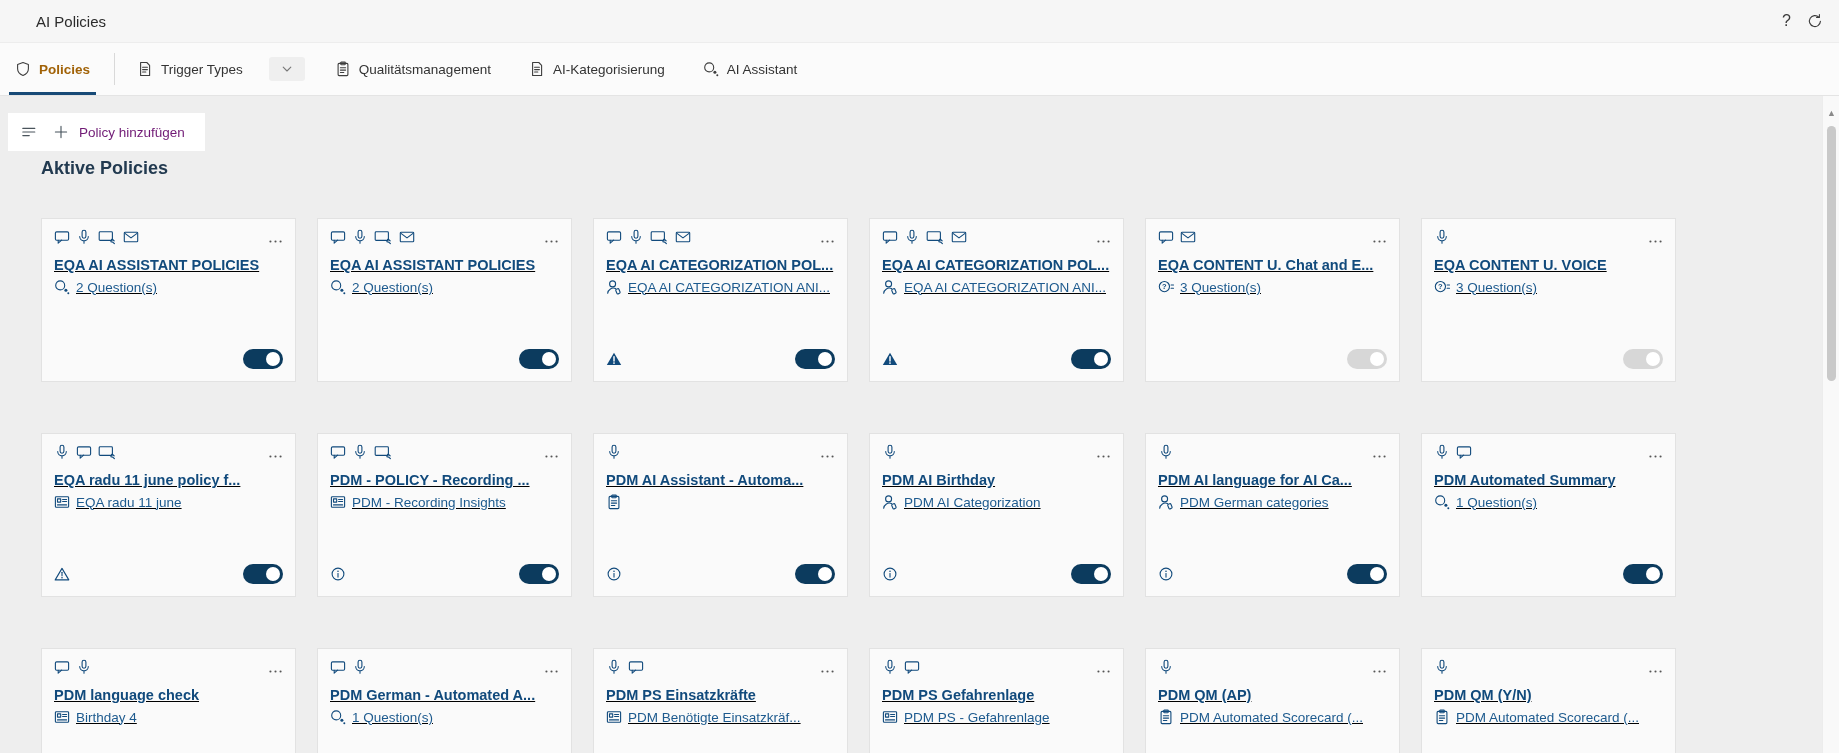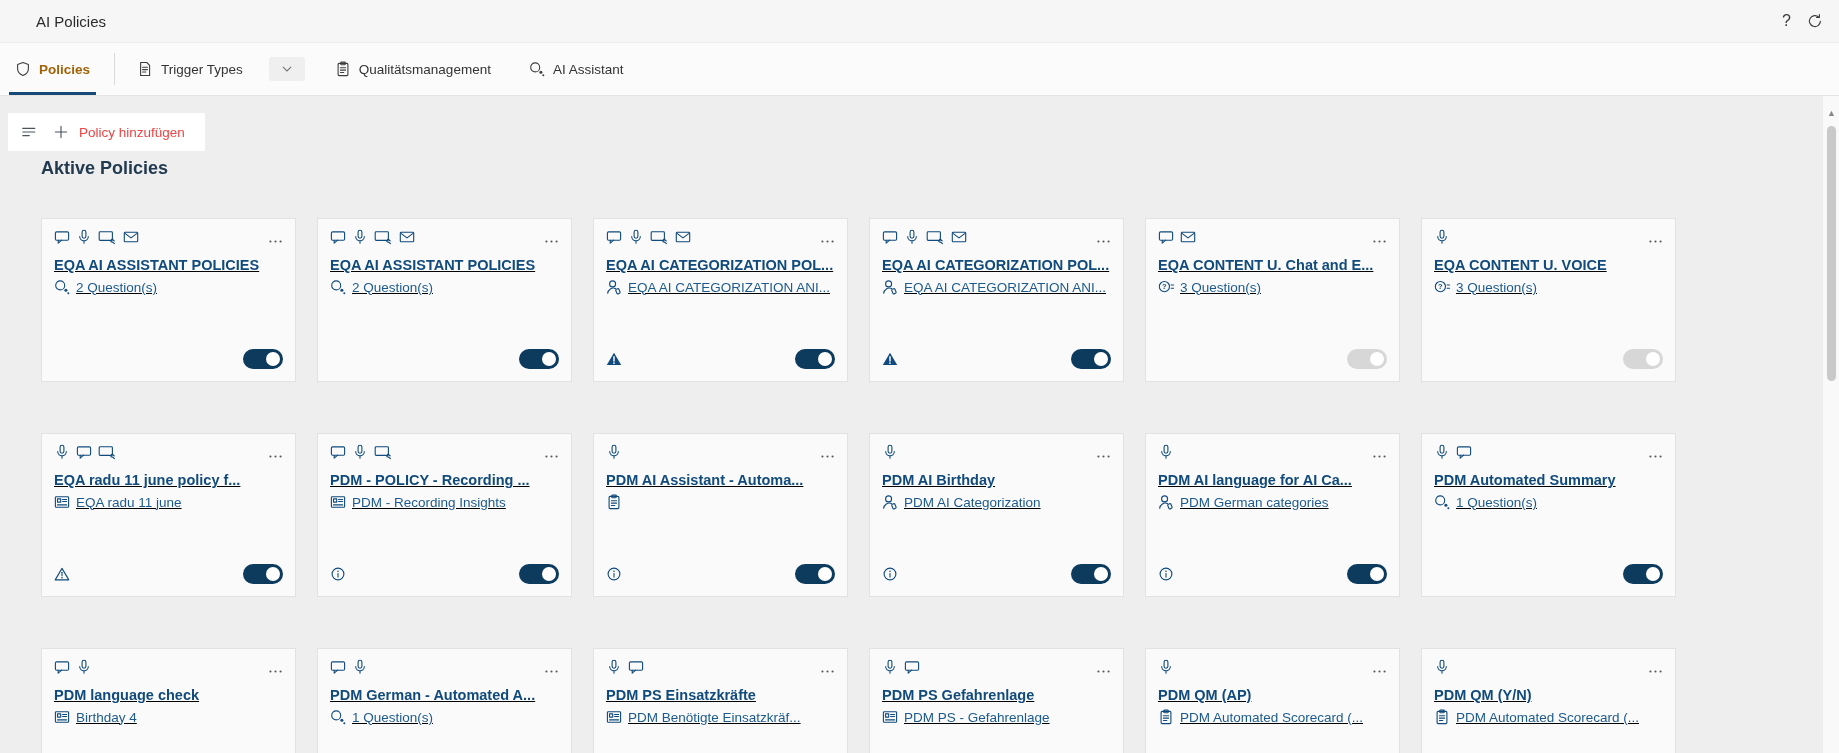--- a/index.html
+++ b/index.html
@@ -27,21 +27,21 @@
   .tab .icon{color:#3e3e3e;}
   .tab.active{font-weight:bold;color:#a16207;}
   .tab.active::after{content:"";position:absolute;left:-6px;right:-6px;bottom:0;height:3px;background:var(--underline);}
   .tab-divider{width:1px;height:32px;background:#d9d9d9;margin:0 22px 0 -14px;}
   .tab-dropdown{width:36px;height:24px;background:#efefef;border-radius:3px;display:flex;align-items:center;justify-content:center;color:#787878;margin:0 30px 0 -12px;cursor:pointer;}
   .tab-dropdown svg{width:14px;height:14px;}
   
   .content{position:absolute;left:0;top:96px;width:1839px;height:657px;background:var(--page-bg);}
   .toolbar{position:absolute;left:8px;top:17px;height:38px;background:#ffffff;display:flex;align-items:center;padding:0 20px 0 13px;gap:16px;}
   .lines-btn{display:flex;align-items:center;color:#4a545c;cursor:pointer;}
-  .add-btn{display:flex;align-items:center;gap:10px;font-size:13.5px;color:#ef4444;cursor:pointer;}
+  .add-btn{display:flex;align-items:center;gap:10px;font-size:13.5px;color:#701a75;cursor:pointer;}
   .add-btn .icon{color:#44505a;}
   .section-title{position:absolute;left:41px;top:62px;font-size:18px;font-weight:bold;color:#223a50;}
   .grid{position:absolute;left:41px;top:122px;display:grid;grid-template-columns:repeat(6,255px);column-gap:21px;row-gap:51px;}
   
   .card{width:255px;height:164px;background:var(--card-bg);border:1px solid var(--card-border);padding:10px 12px 11px;display:flex;flex-direction:column;text-decoration:underline;}
   .card-head{display:flex;justify-content:space-between;align-items:flex-start;height:22px;}
   .channels{display:flex;align-items:center;gap:6px;color:var(--navy);}
   .dots{color:#555;margin-top:5px;cursor:pointer;}
   .dots svg{width:15px;height:15px;}
   .card-title{margin-top:6px;font-size:14.5px;font-weight:bold;color:var(--navy);white-space:nowrap;overflow:hidden;text-overflow:ellipsis;}
@@ -113,20 +113,29 @@
           <rect x="3.1" y="2.4" width="9.8" height="12.2" rx="1"></rect>
           <rect x="5.7" y="1.1" width="4.6" height="2.6" rx="0.6"></rect>
           <path d="M5.4 6.7h5.2M5.4 9.1h5.2M5.4 11.5h3.4"></path>
         </svg>
       </span>
       <span>Qualitätsmanagement</span>
     </div>
     <div class="tab">
       <span class="icon">
         <svg viewBox="0 0 16 16">
+          <path d="M3.6 1.5h6.2l2.8 2.8v10.2H3.6z"></path>
+          <path d="M5.6 6.2h4.8M5.6 8.6h4.8M5.6 11h3.2"></path>
+        </svg>
+      </span>
+      <span>AI-Kategorisierung</span>
+    </div>
+    <div class="tab">
+      <span class="icon">
+        <svg viewBox="0 0 16 16">
           <circle cx="6.2" cy="6.4" r="4.5"></circle>
           <circle cx="11.9" cy="11.3" r="1.5" style="fill:currentColor;stroke:none"></circle>
           <circle cx="14.3" cy="14.3" r="1" style="fill:currentColor;stroke:none"></circle>
         </svg>
       </span>
       <span>AI Assistant</span>
     </div>
   </div>
 
 <div class="content">

